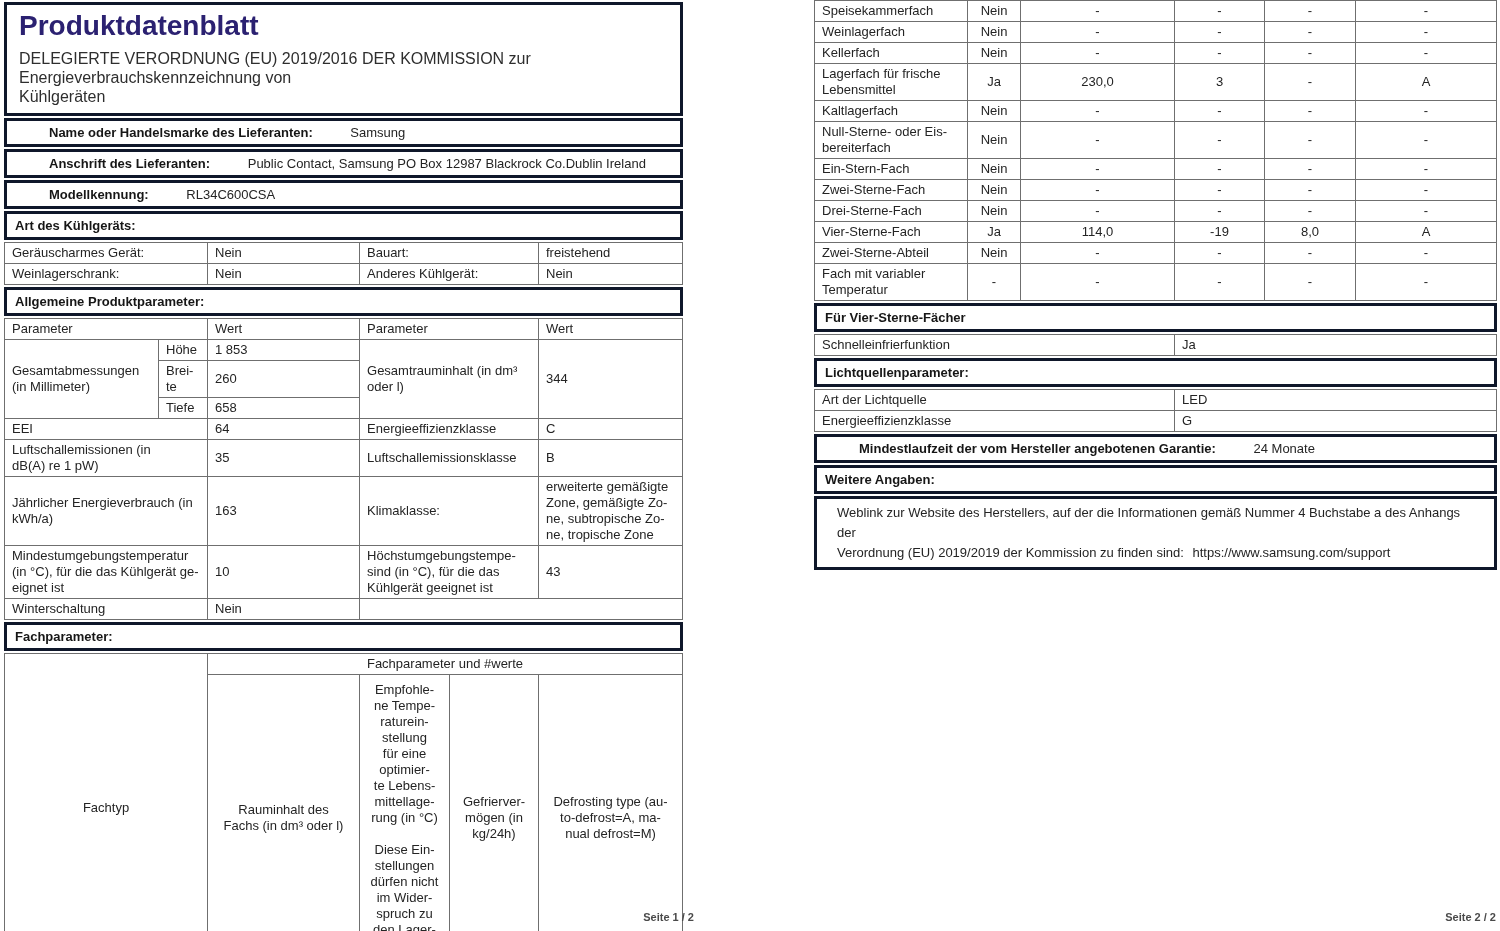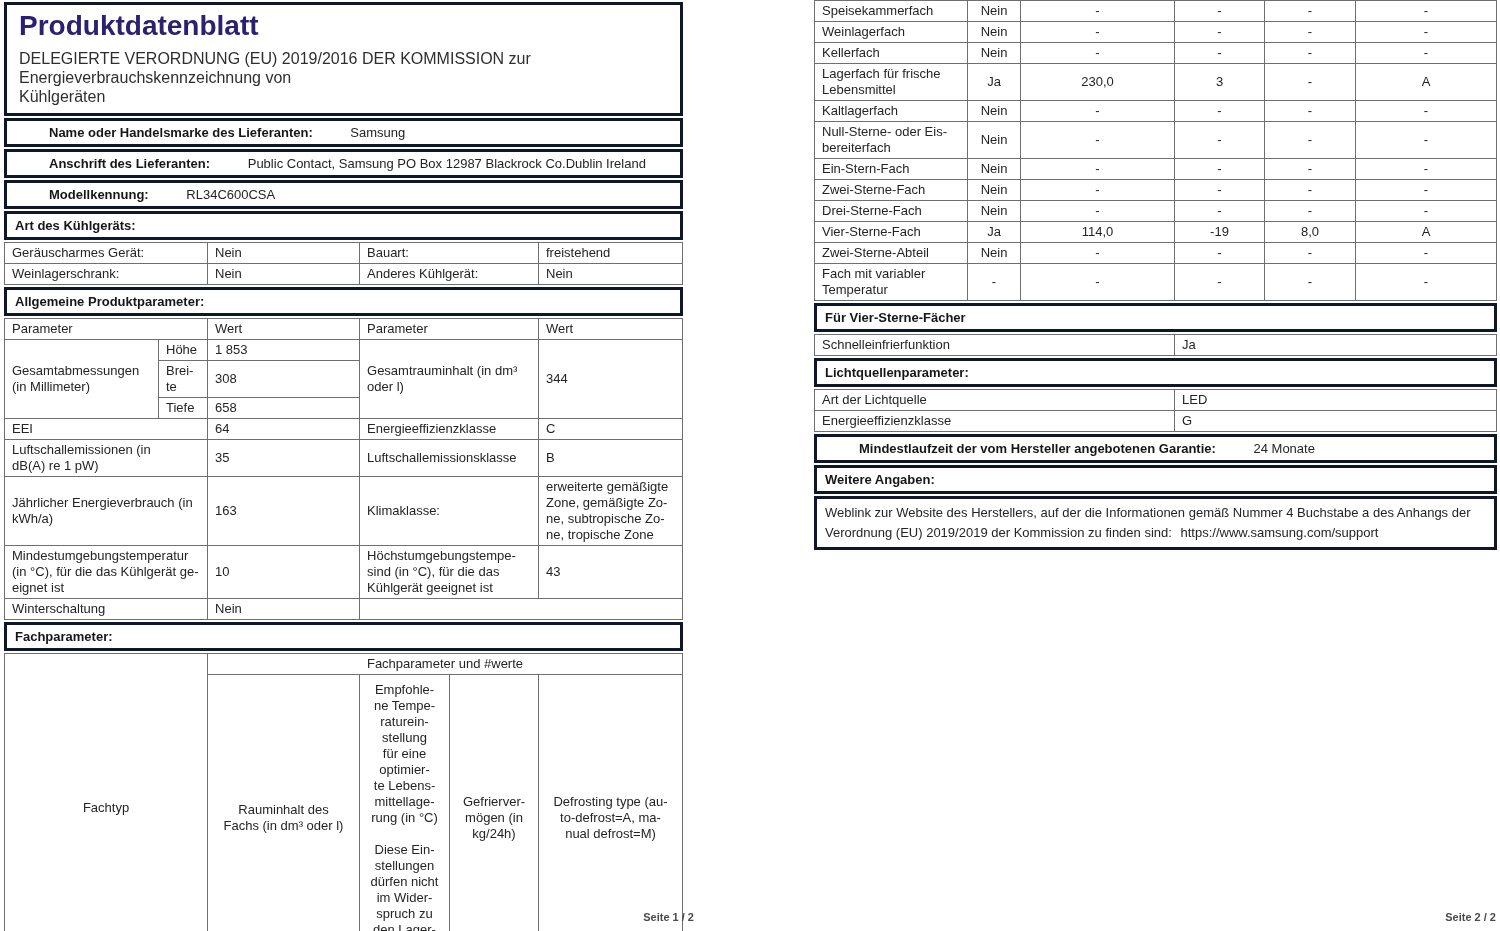--- a/index.html
+++ b/index.html
@@ -22,21 +22,21 @@
   table.tbl td{
     border:1px solid #6f6f6f;padding:2px 7px;vertical-align:middle;
     line-height:16px;white-space:pre-line;overflow:hidden;
   }
   .c{text-align:center;}
   .nb{border-bottom:none !important;}
   tr.nt > td{border-top:none;vertical-align:top;height:66px;}
   tr.tall > td{height:282px;}
   td.temp{line-height:15.3px;padding-top:1px;padding-bottom:1px;}
   .kv span{line-height:17px;padding-left:34px;}
-  .weblink{white-space:pre-line;line-height:20px;padding:4px 8px;}
+  .weblink{white-space:pre-line;line-height:20px;padding:4px 20px;}
   .weblink a{color:#242424;text-decoration:none;margin-left:5px;}
   .footer{position:absolute;font-size:11px;color:#4a4a4a;text-align:right;font-weight:bold;}
   #f1{top:911px;left:4px;width:690px;}
   #f2{top:911px;left:814px;width:682px;}
 </style>
 </head>
 <body>
 
 <div>
 
@@ -114,21 +114,21 @@
 (in Millimeter)</td>
         <td>Höhe</td>
         <td>1 853</td>
         <td rowspan="3">Gesamtrauminhalt (in dm³
 oder l)</td>
         <td rowspan="3">344</td>
       </tr>
       <tr>
         <td>Brei-
 te</td>
-        <td>308</td>
+        <td>260</td>
       </tr>
       <tr>
         <td>Tiefe</td>
         <td>658</td>
       </tr>
       <tr>
         <td colspan="2">EEI</td>
         <td>64</td>
         <td>Energieeffizienzklasse</td>
         <td>C</td>

